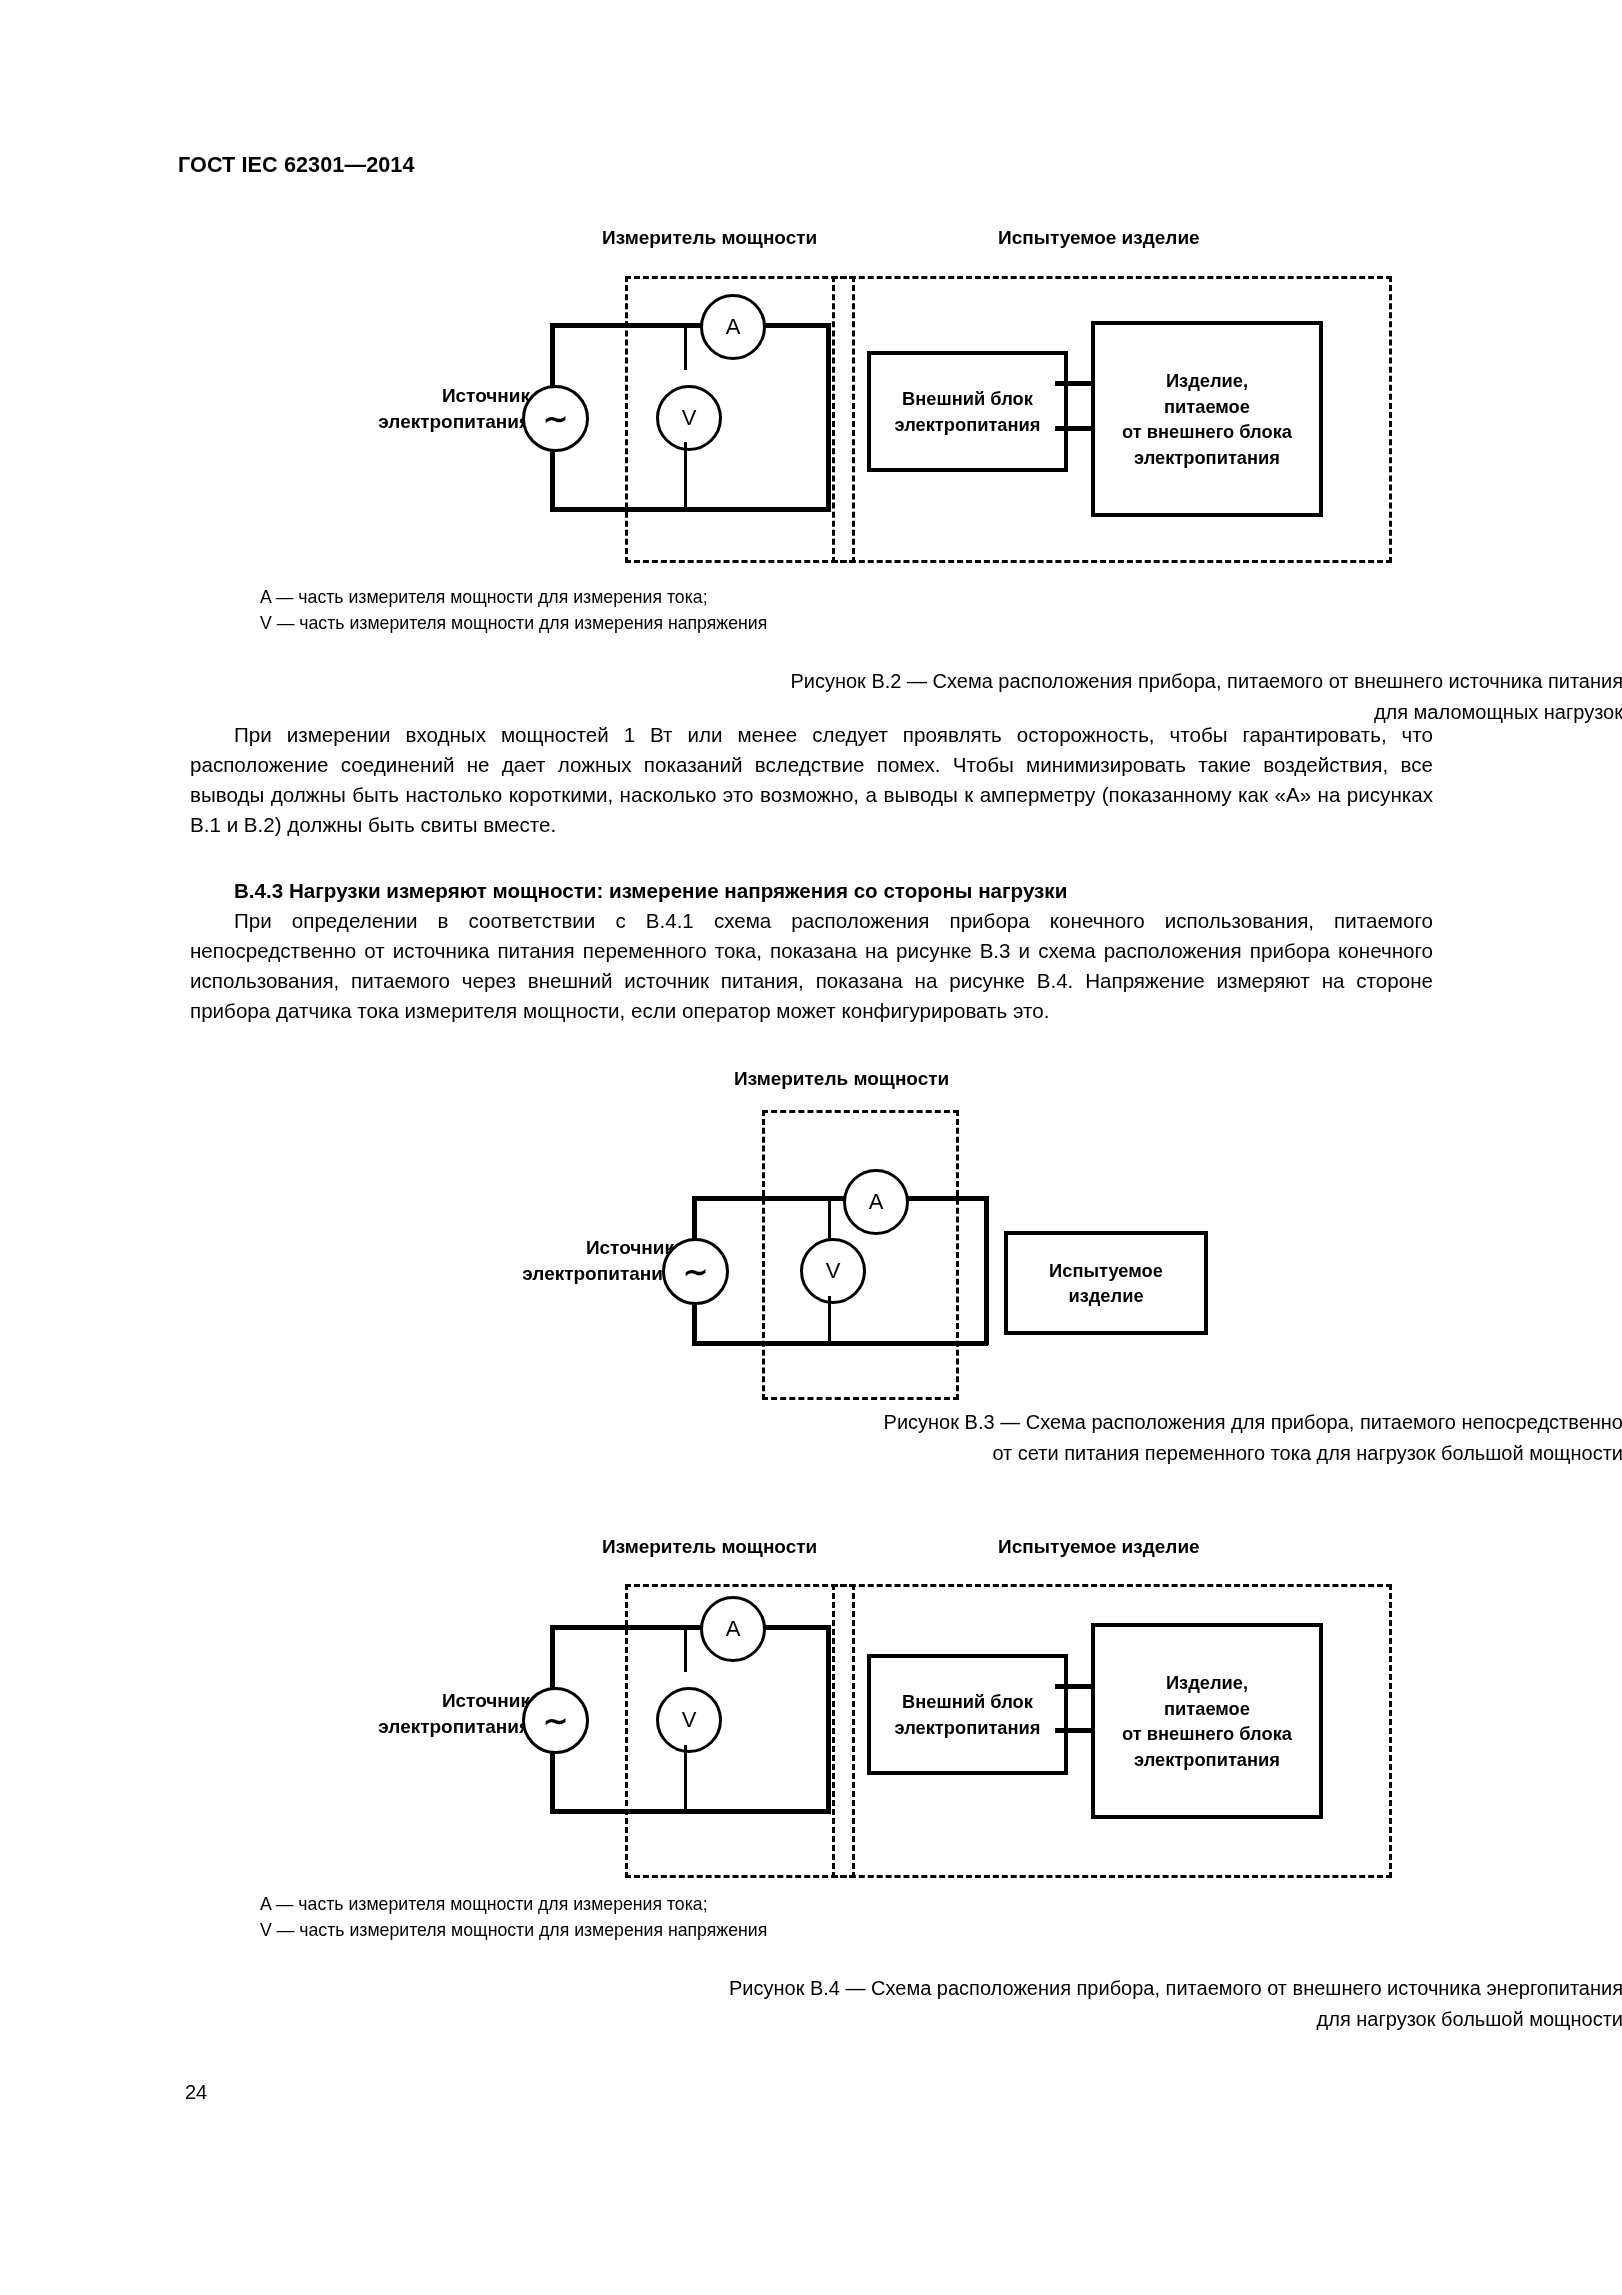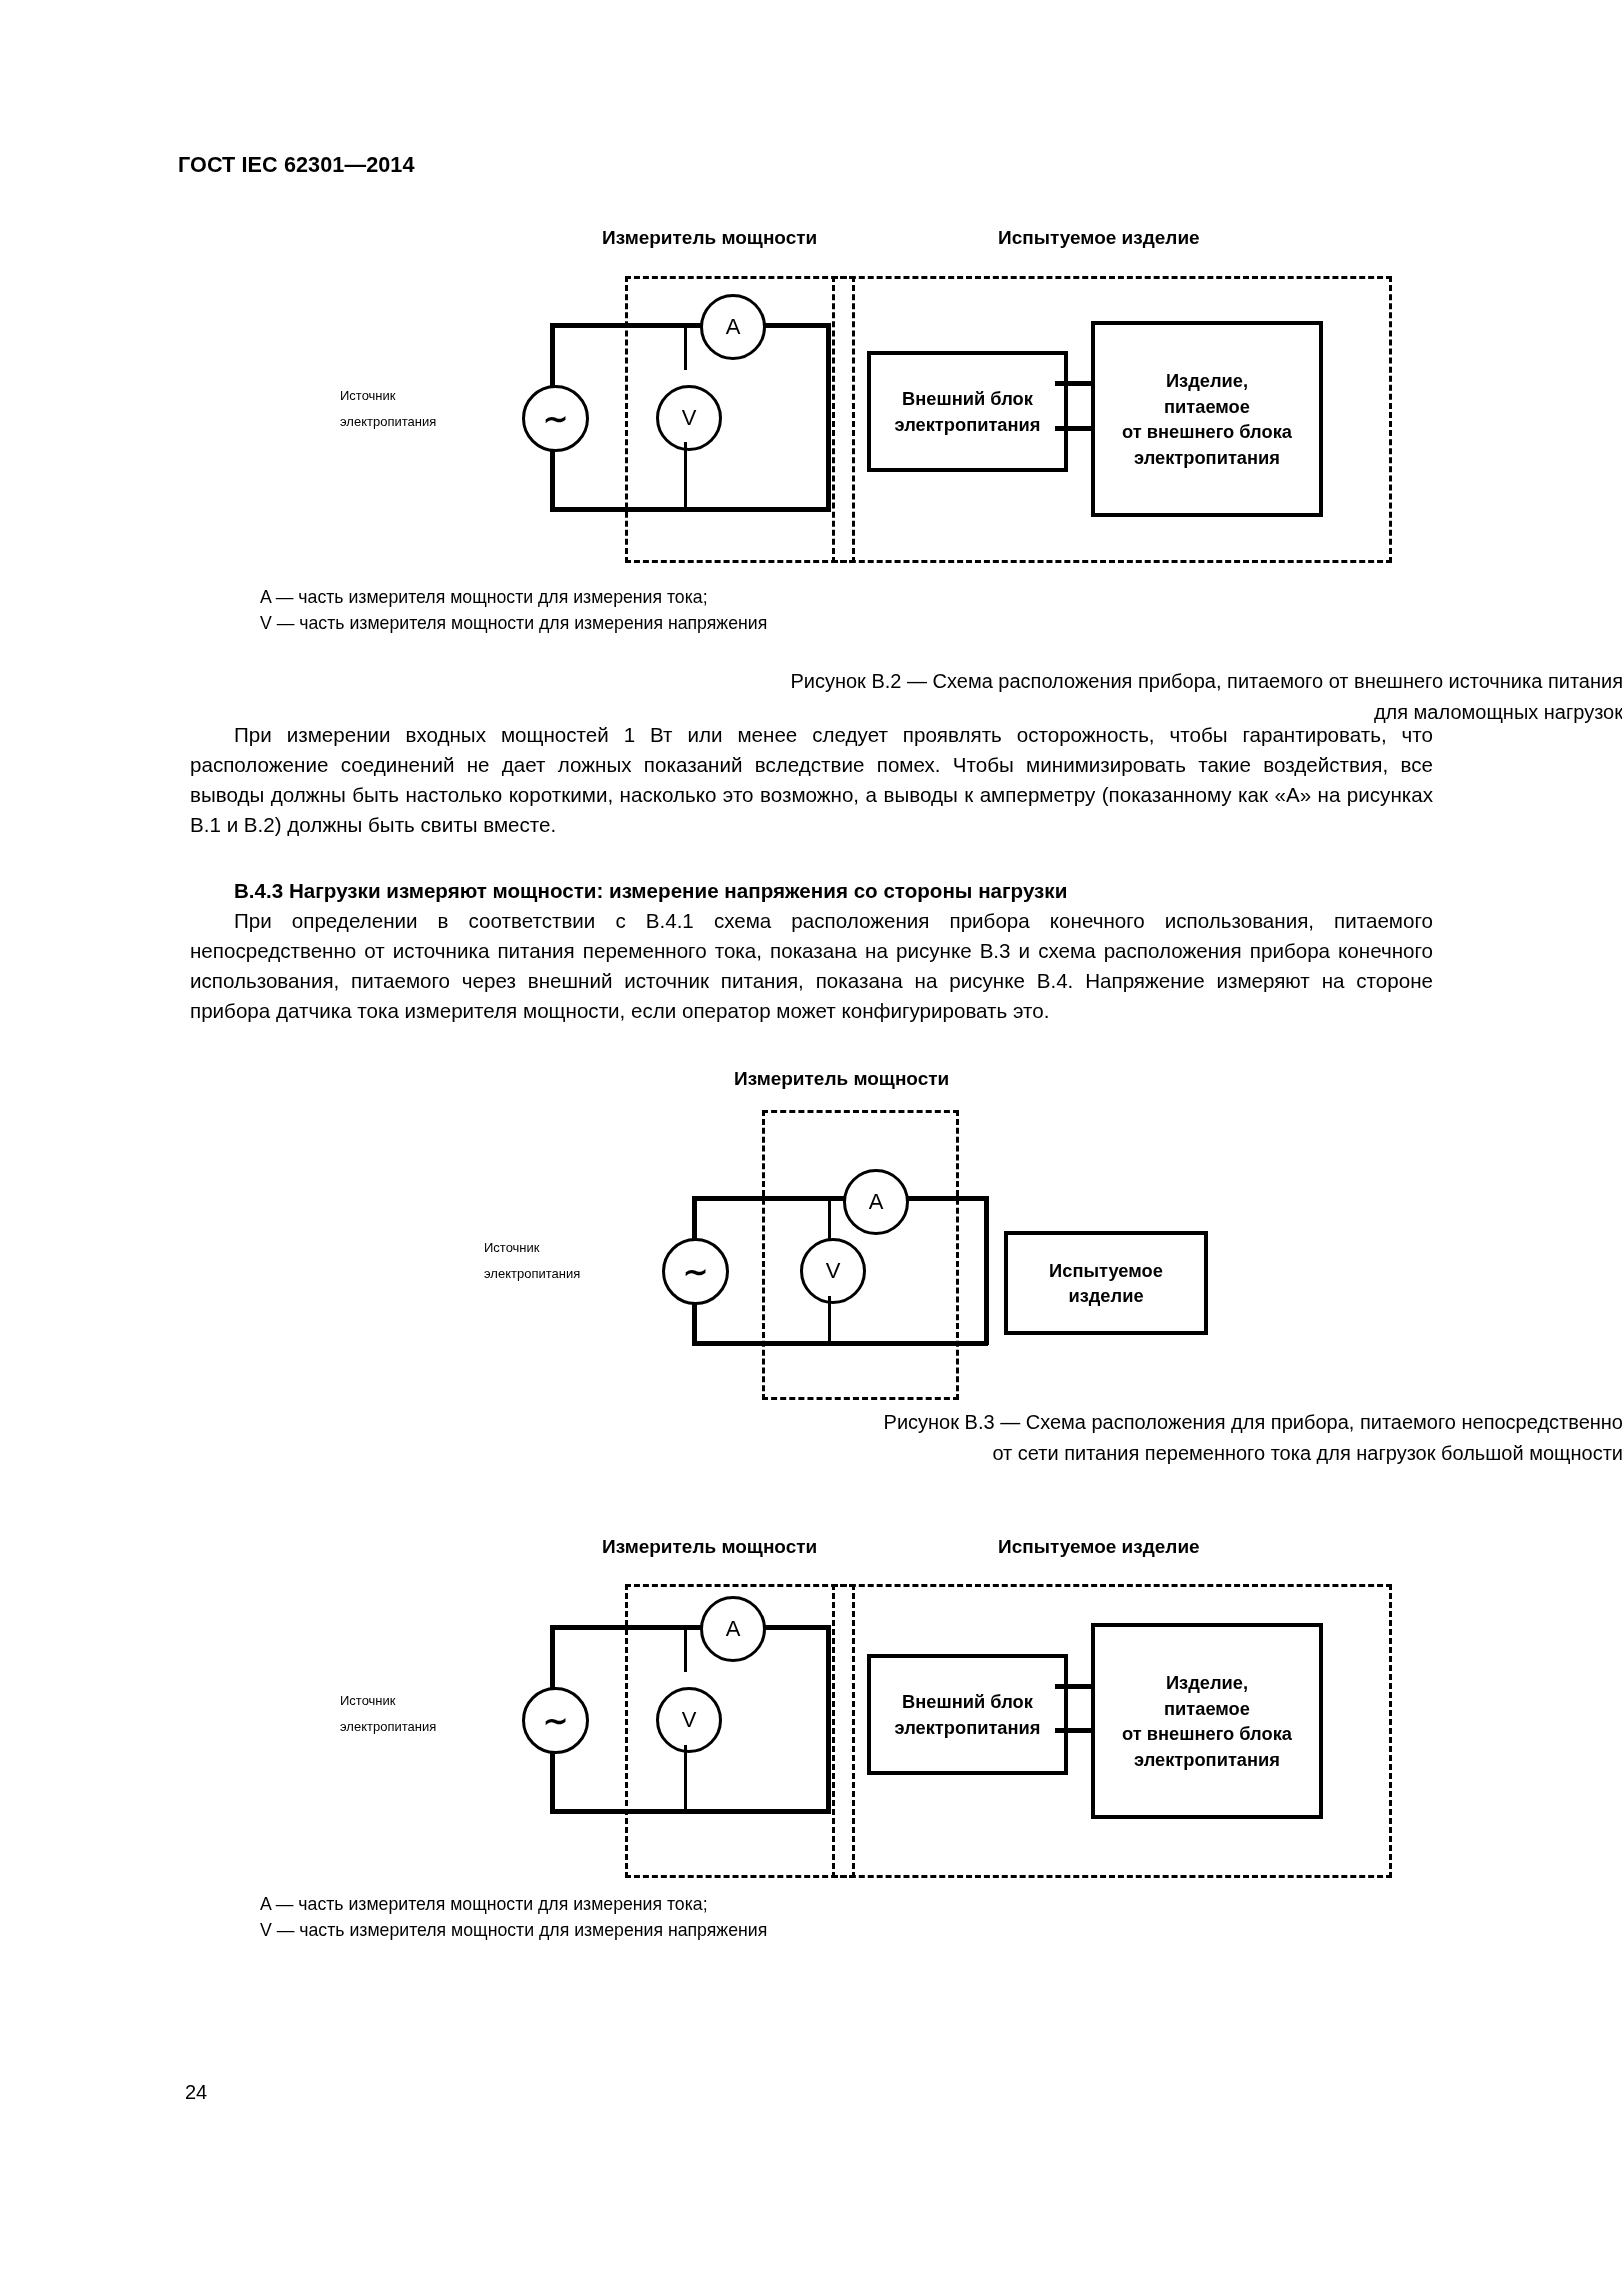--- a/index.html
+++ b/index.html
@@ -73,22 +73,22 @@
     border-left:3.9px dashed #000;
     border-right:3.9px dashed #000;
     border-bottom:3.9px dashed #000;
   }
 
   .fig-label {
     position:absolute; font-size:19px; font-weight:bold;
     white-space:nowrap; text-align:center;
   }
   .side-label {
-    position:absolute; font-size:13px; font-weight:normal;
-    text-align:left; line-height:26px; white-space:nowrap;
+    position:absolute; font-size:19px; font-weight:bold;
+    text-align:right; line-height:26px; white-space:nowrap;
   }
 </style>
 </head>
 <body>
 
 <div class="page">
 
   <div class="doc-header">ГОСТ IEC 62301—2014</div>
 
   <div class="fig" style="left:0; top:0; width:1623px; height:589px;">
@@ -238,17 +238,21 @@
         <div>электропитания</div>
       </div>
     </div>
   </div>
 
   <div class="notes" style="left:260px; top:1891px; width:1047px;">
     <div>A — часть измерителя мощности для измерения тока;</div>
     <div>V — часть измерителя мощности для измерения напряжения</div>
   </div>
 
+  <div class="caption" style="top:1973px;">
+    <div>Рисунок B.4 — Схема расположения прибора, питаемого от внешнего источника энергопитания</div>
+    <div>для нагрузок большой мощности</div>
+  </div>
 
   <div class="page-num">24</div>
 
 </div>
 
 
 </body></html>

